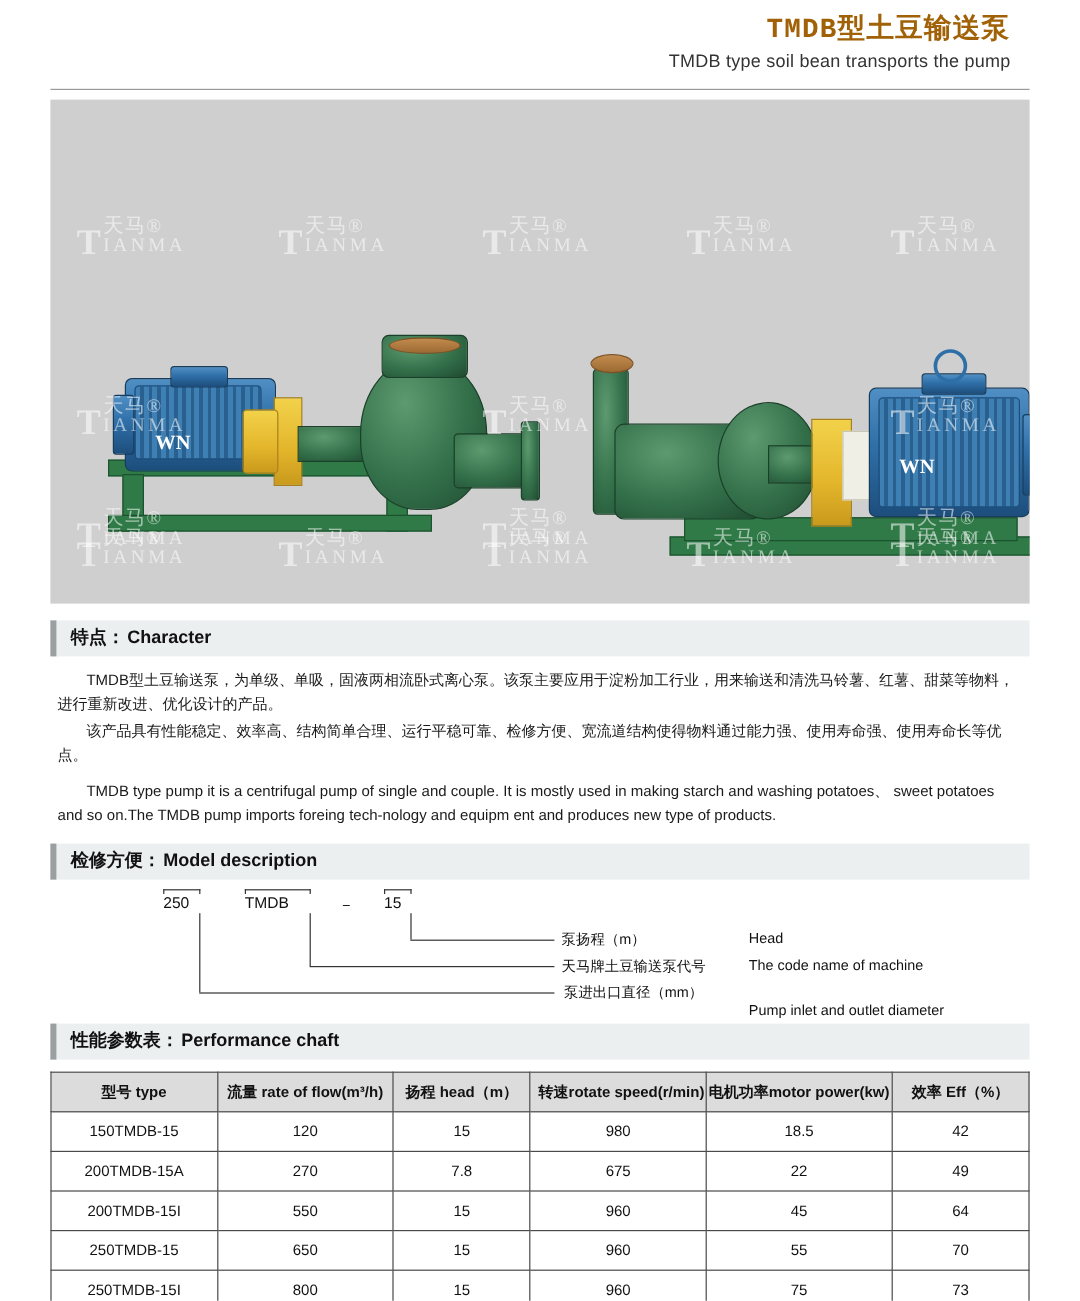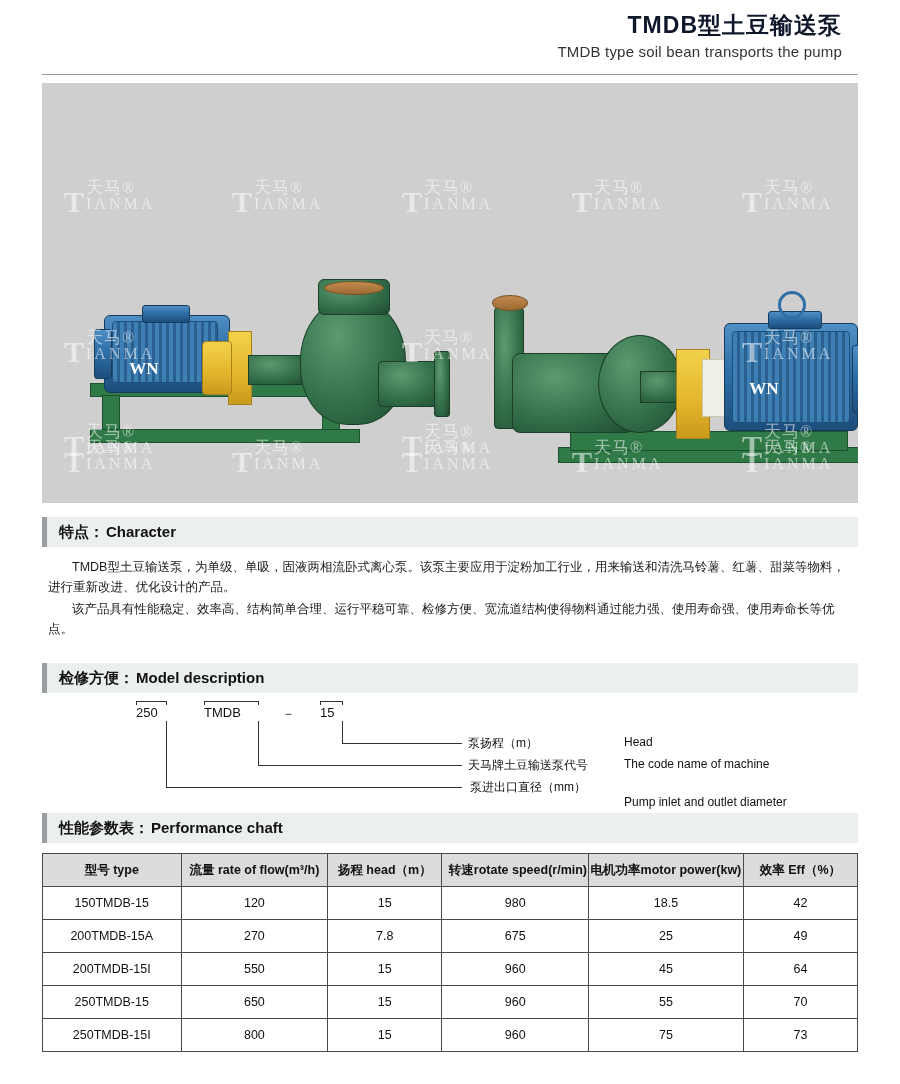--- a/index.html
+++ b/index.html
@@ -22,22 +22,23 @@
 
   
   .header {
     padding: 10px 58px 6px 0;
     text-align: right;
   }
   .header .title-cn {
     font-size: 23px;
     font-weight: bold;
     letter-spacing: 1px;
-    color: #0f172a;
+    color: #a16207;
     line-height: 30px;
+    font-family: Liberation Mono, monospace;
   }
   .header .title-en {
     font-size: 15px;
     color: #333;
     line-height: 24px;
     letter-spacing: .2px;
   }
   .header-rule {
     margin: 4px 42px 0 42px;
     height: 1px;
@@ -287,20 +288,21 @@
   </div>
 
   <div class="section-head">
     <span>特点：</span><span class="en">Character</span>
   </div>
 
   <div class="body-text">
     <p class="indent">TMDB型土豆输送泵，为单级、单吸，固液两相流卧式离心泵。该泵主要应用于淀粉加工行业，用来输送和清洗马铃薯、红薯、甜菜等物料，进行重新改进、优化设计的产品。</p>
     <p class="indent">该产品具有性能稳定、效率高、结构简单合理、运行平稳可靠、检修方便、宽流道结构使得物料通过能力强、使用寿命强、使用寿命长等优点。</p>
     <div class="gap-small"></div>
+    <p class="indent en-p">TMDB type pump it is a centrifugal pump of single and couple. It is mostly used in making starch and washing potatoes、 sweet potatoes and so on.The TMDB pump imports foreing tech-nology and equipm ent and produces new type of products.</p>
   </div>
 
   <div class="section-head">
     <span>检修方便：</span><span class="en">Model description</span>
   </div>
 
   <div class="model-desc">
 
     <div class="md-label" style="left:94px; top:6px;">250</div>
     <div class="md-label" style="left:162px; top:6px;">TMDB</div>
@@ -361,21 +363,21 @@
           <td>15</td>
           <td>980</td>
           <td>18.5</td>
           <td>42</td>
         </tr>
         <tr>
           <td>200TMDB-15A</td>
           <td>270</td>
           <td>7.8</td>
           <td>675</td>
-          <td>25</td>
+          <td>22</td>
           <td>49</td>
         </tr>
         <tr>
           <td>200TMDB-15I</td>
           <td>550</td>
           <td>15</td>
           <td>960</td>
           <td>45</td>
           <td>64</td>
         </tr>

